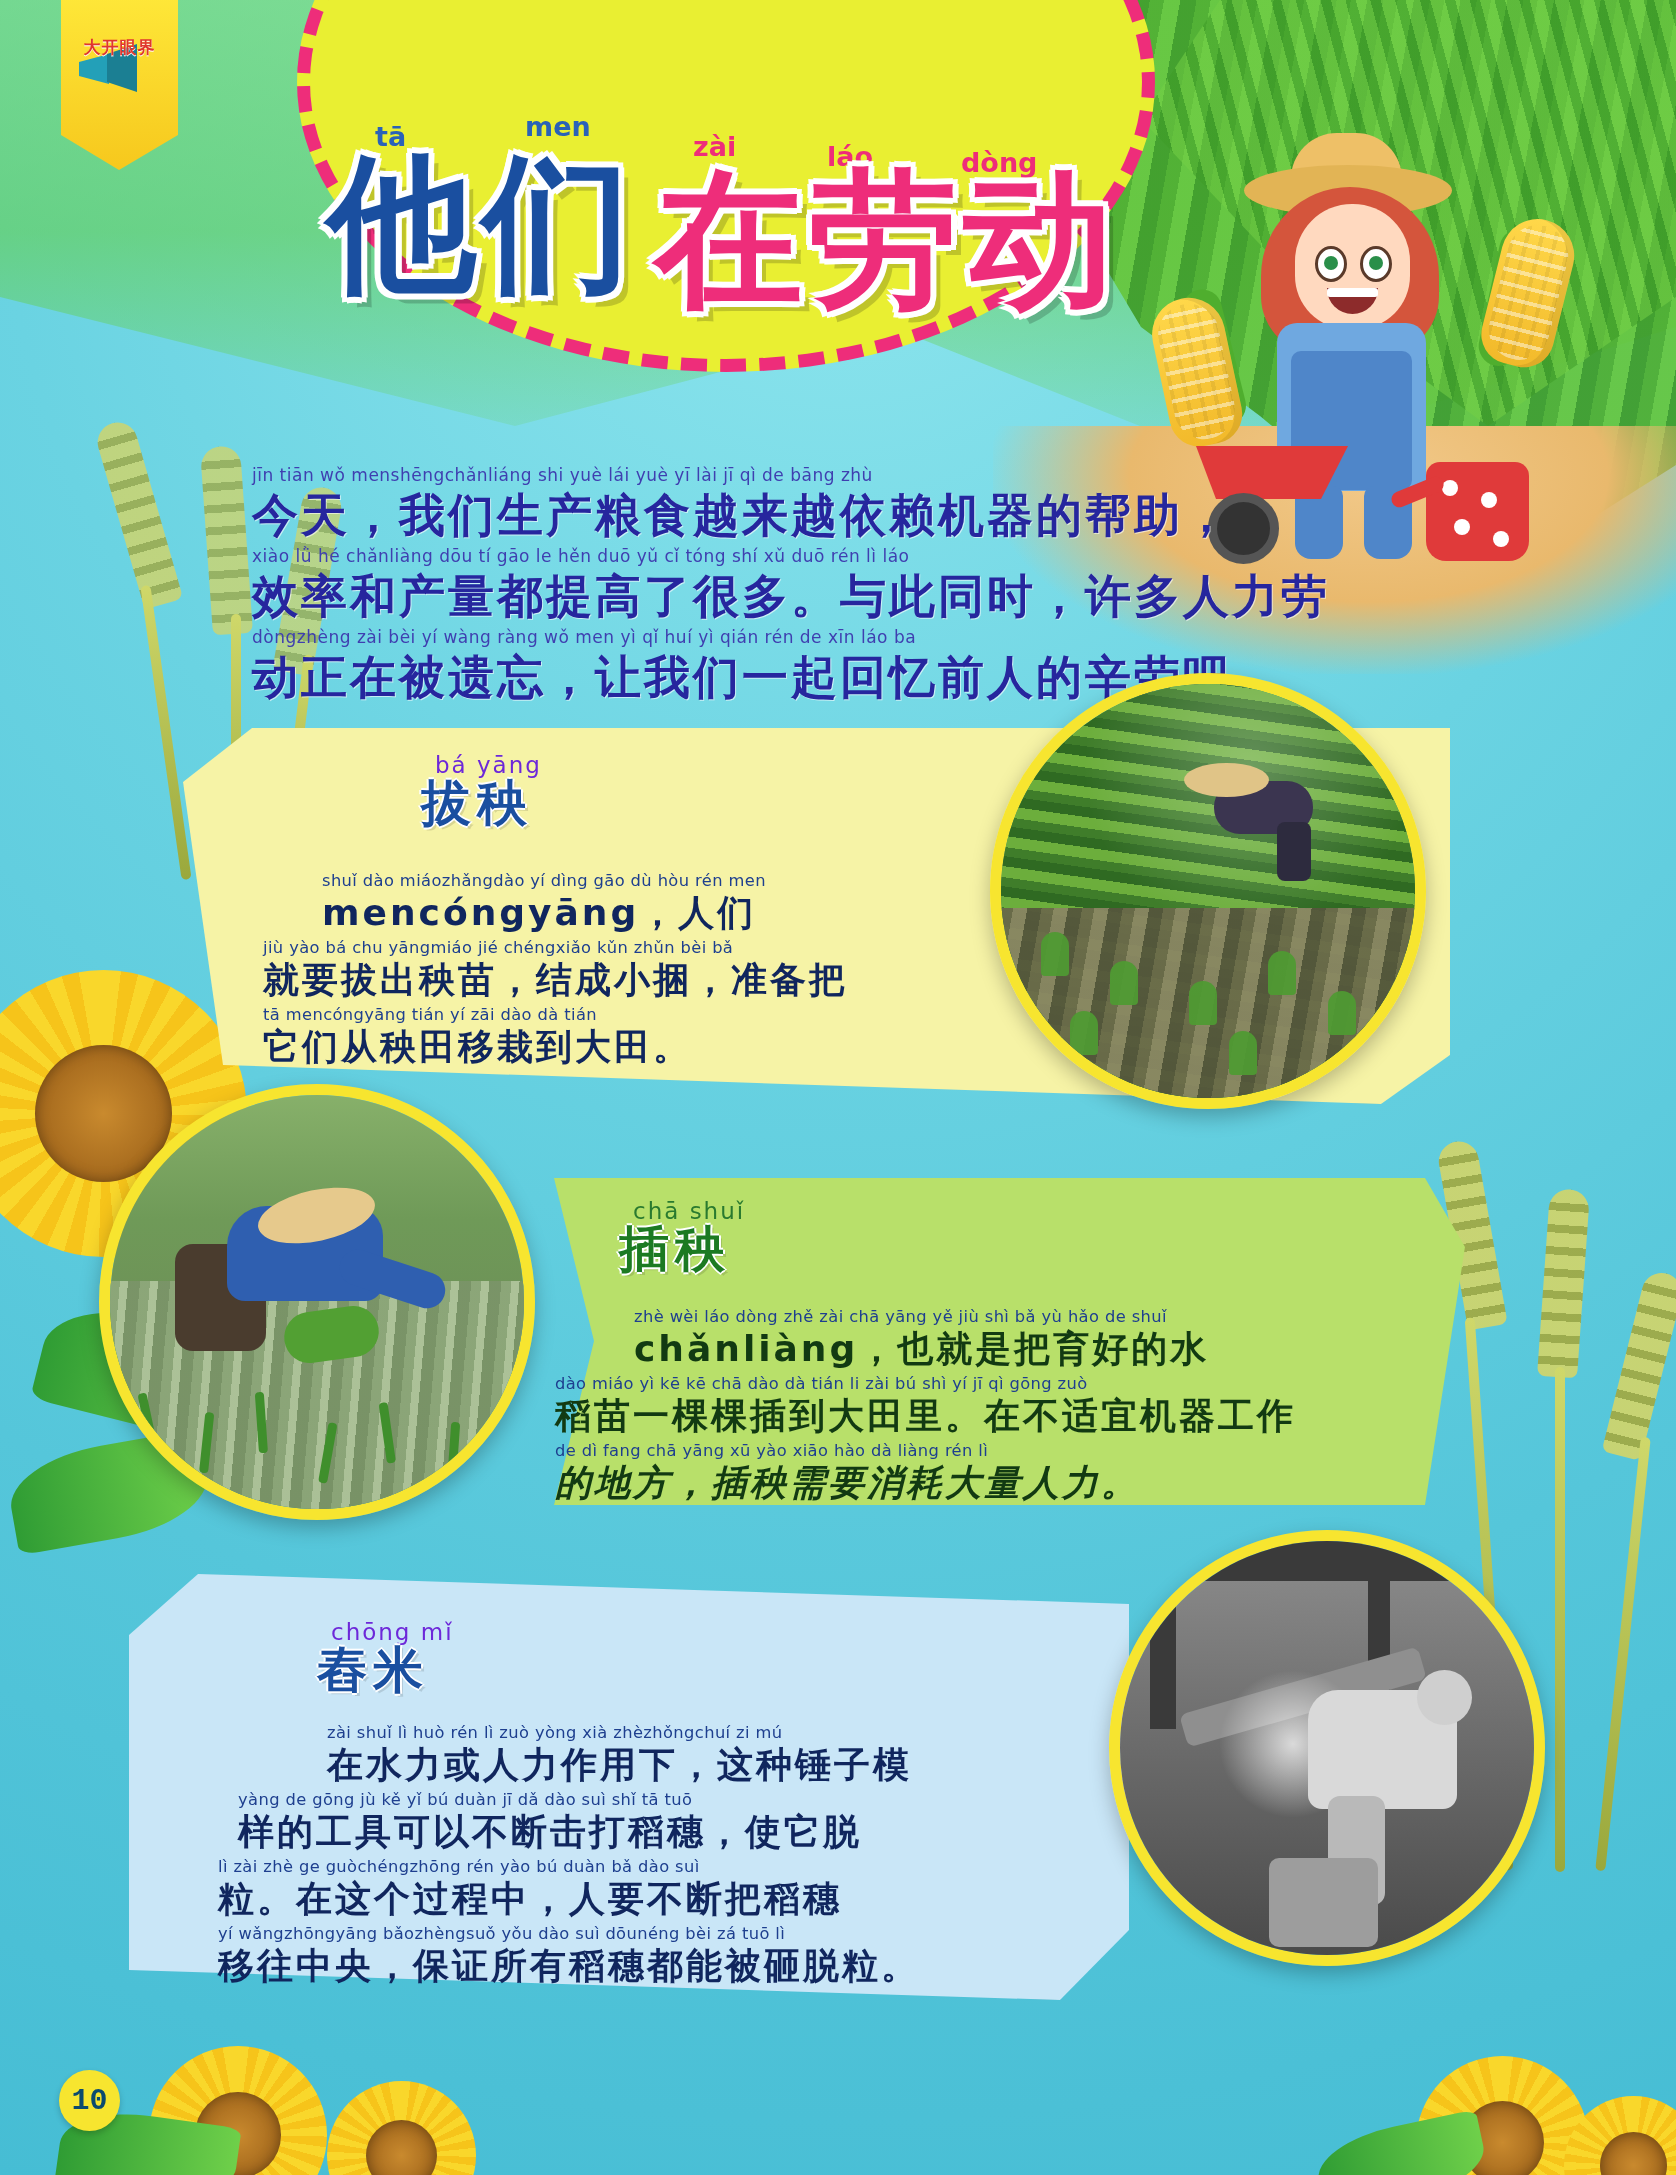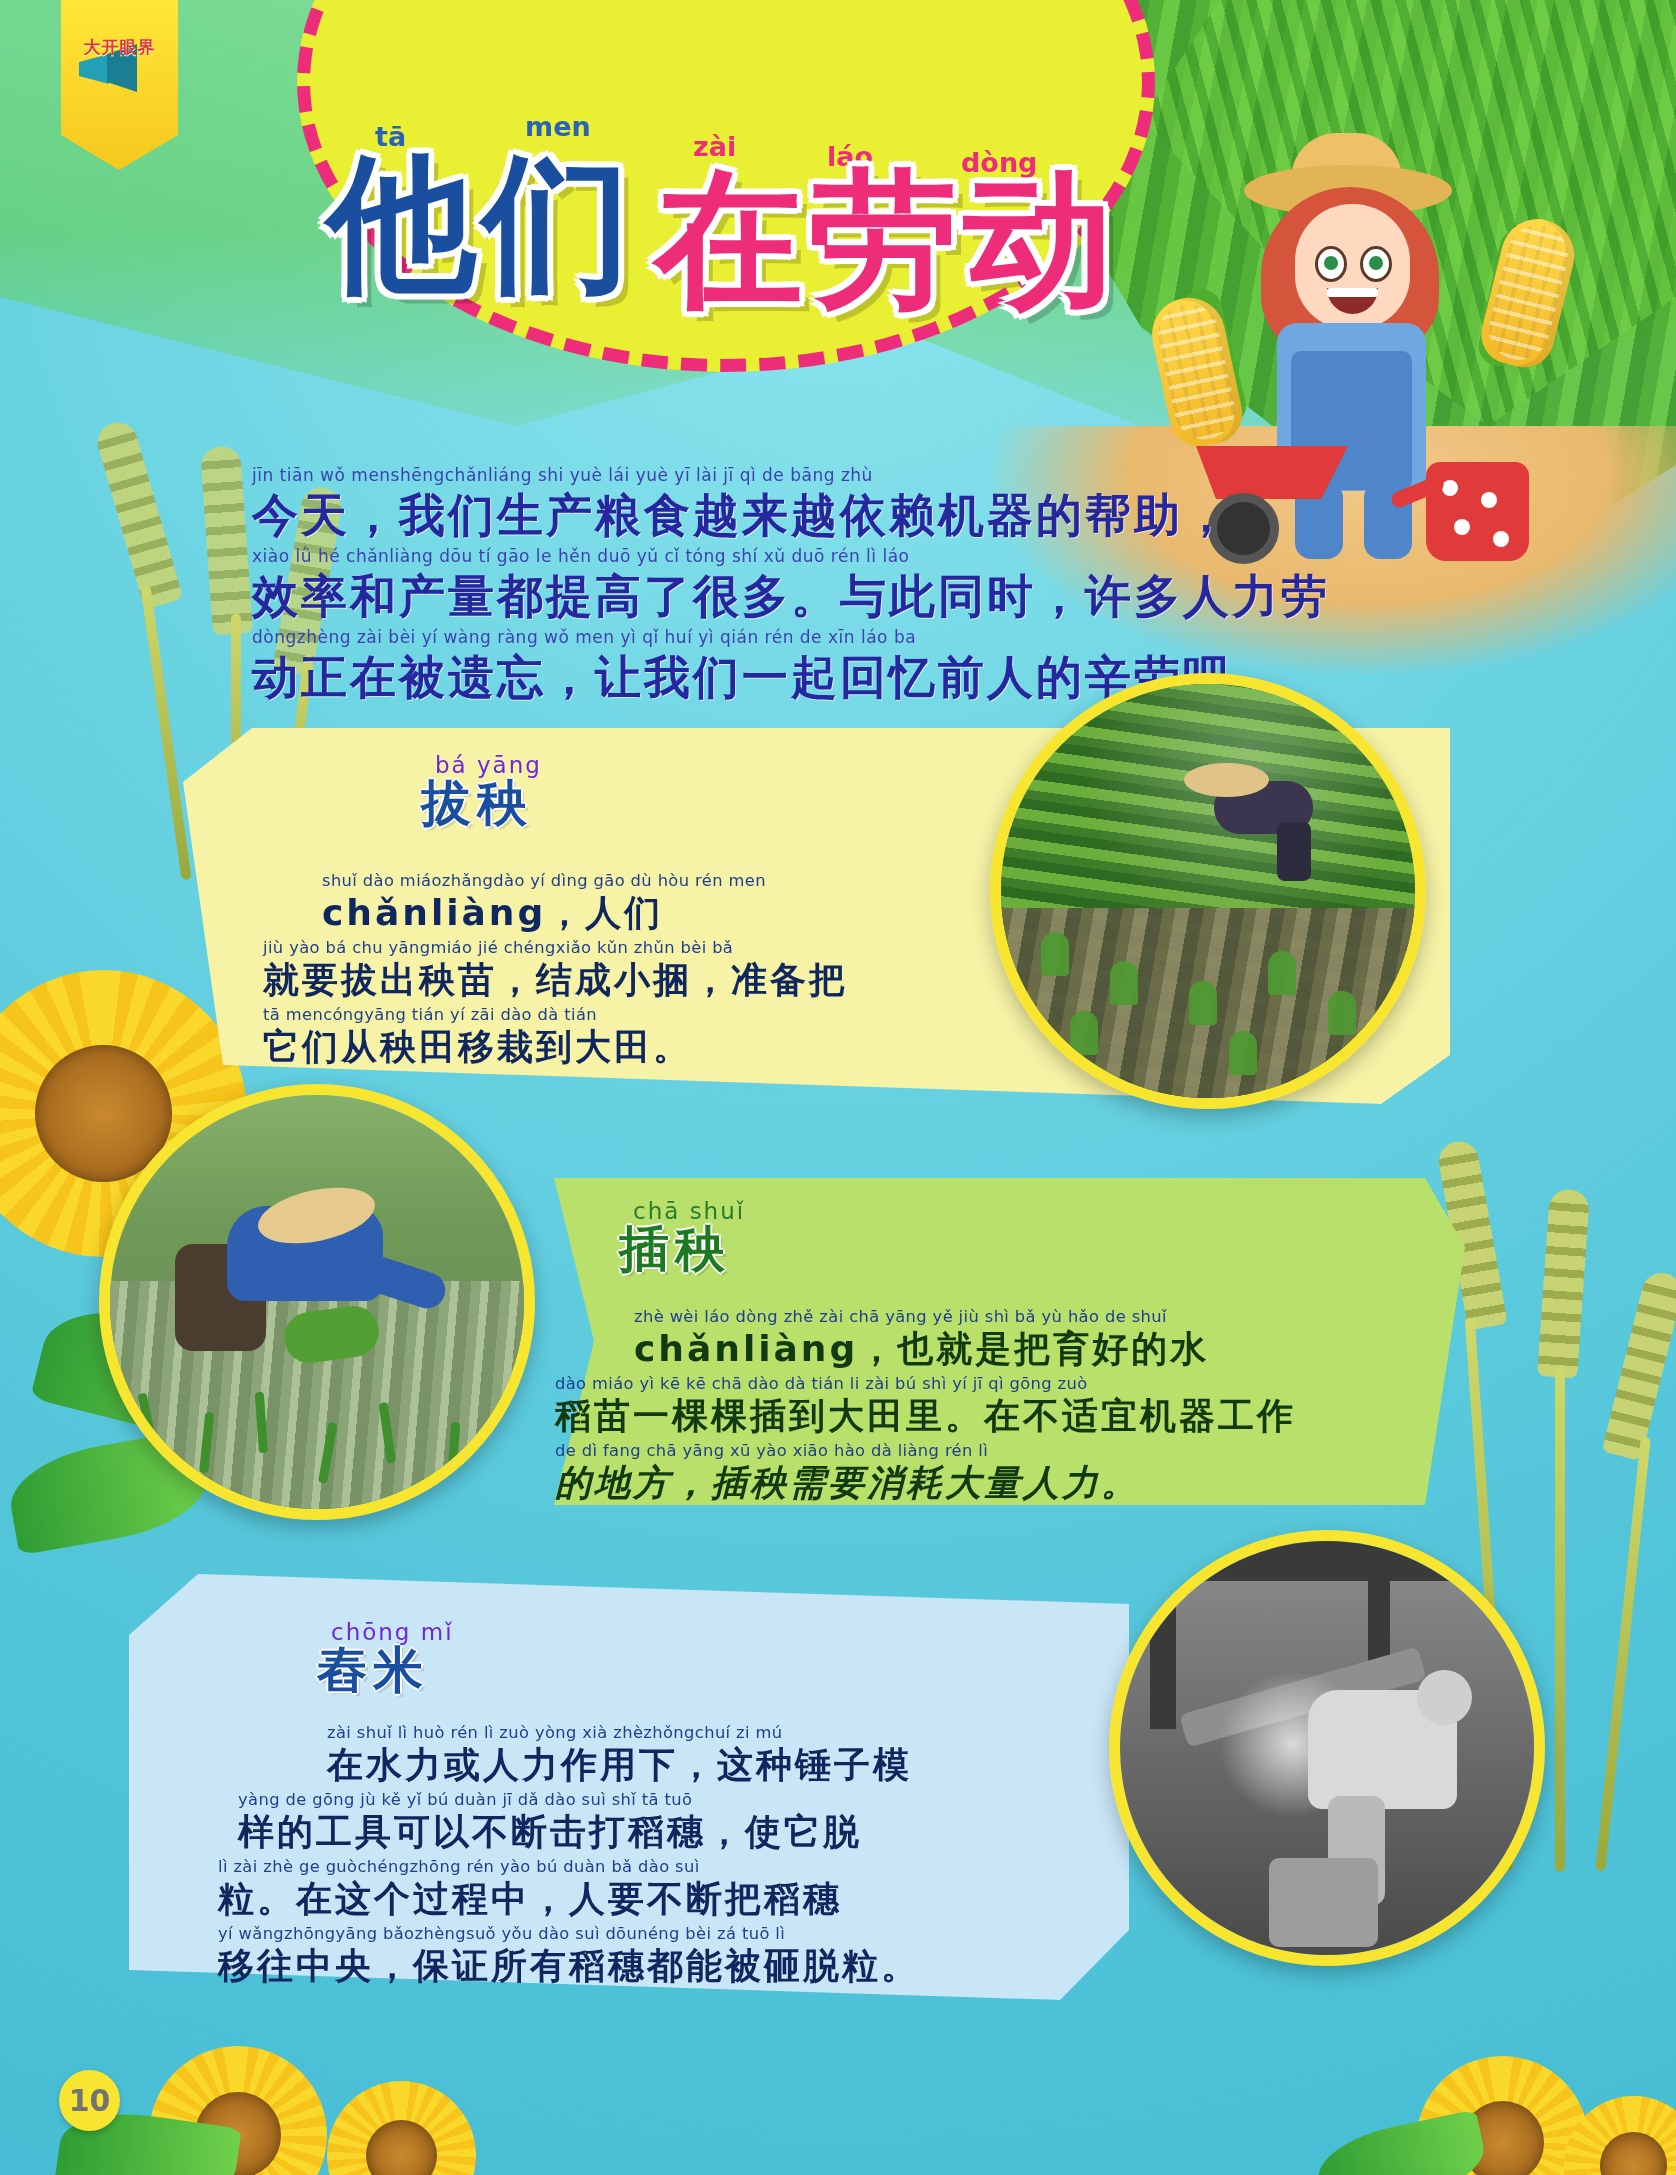--- a/index.html
+++ b/index.html
@@ -200,22 +200,22 @@
   .p3 .beam{position:absolute;background:#3a3a3a;}
   .p3 .man-body{position:absolute;left:188px;top:149px;width:149px;height:119px;background:#d9d9d9;border-radius:30px 18px 14px 14px;}
   .p3 .man-head{position:absolute;left:297px;top:129px;width:55px;height:55px;background:#cfcfcf;border-radius:50%;}
   .p3 .man-leg{position:absolute;left:208px;top:255px;width:57px;height:109px;background:#b9b9b9;border-radius:12px;}
   .p3 .pestle{position:absolute;left:59px;top:139px;width:248px;height:34px;background:#8f8f8f;transform:rotate(-16deg);border-radius:8px;}
   .p3 .mortar{position:absolute;left:149px;top:317px;width:109px;height:89px;background:#9d9d9d;border-radius:10px;}
   .p3 .spray{position:absolute;left:89px;top:119px;width:168px;height:168px;
     background:radial-gradient(circle,rgba(255,255,255,.75),rgba(255,255,255,0) 62%);}
   
   .page-num{position:absolute;left:59px;bottom:44px;width:61px;height:61px;border-radius:50%;
-    background:#f7e52f;color:#737373;font-size:30px;font-weight:bold;display:flex;align-items:center;justify-content:center;
-    box-shadow:0 3px 6px rgba(0,0,0,.2);}
+    background:#f7e52f;color:#0c4a6e;font-size:30px;font-weight:bold;display:flex;align-items:center;justify-content:center;
+    box-shadow:0 3px 6px rgba(0,0,0,.2);font-family:Liberation Mono, monospace;}
   
   .bottom-flowers{position:absolute;left:0;bottom:0;width:1676px;height:188px;}
 </style>
 </head>
 <body>
 
 <div class="bg"></div>
 <div class="bg-top-green"></div>
 <div class="corn-field"></div>
 <div class="corn-field2"></div>
@@ -343,21 +343,21 @@
 </div>
 
 <div class="card card-yellow"></div>
 <div style="position:absolute;left:421px;top:752px;">
   <div class="sec-py">bá  yāng</div>
   <div class="sec-hz hz-blue">拔秧</div>
 </div>
 <div style="position:absolute;left:322px;top:871px;width:653px;">
   <div class="body-line">
     <div class="body-py">shuǐ dào miáozhǎngdào  yí dìng gāo dù hòu   rén men</div>
-    <div class="body-hz">chǎnliàng，人们</div>
+    <div class="body-hz">mencóngyāng，人们</div>
   </div>
   <div class="body-line">
     <div class="body-py" style="left:-59px;">jiù yào bá chu yāngmiáo    jié chéngxiǎo kǔn    zhǔn bèi bǎ</div>
     <div class="body-hz" style="left:-59px;">就要拔出秧苗，结成小捆，准备把</div>
   </div>
   <div class="body-line">
     <div class="body-py" style="left:-59px;">tā mencóngyāng tián yí zāi dào dà tián</div>
     <div class="body-hz" style="left:-59px;">它们从秧田移栽到大田。</div>
   </div>
 </div>

